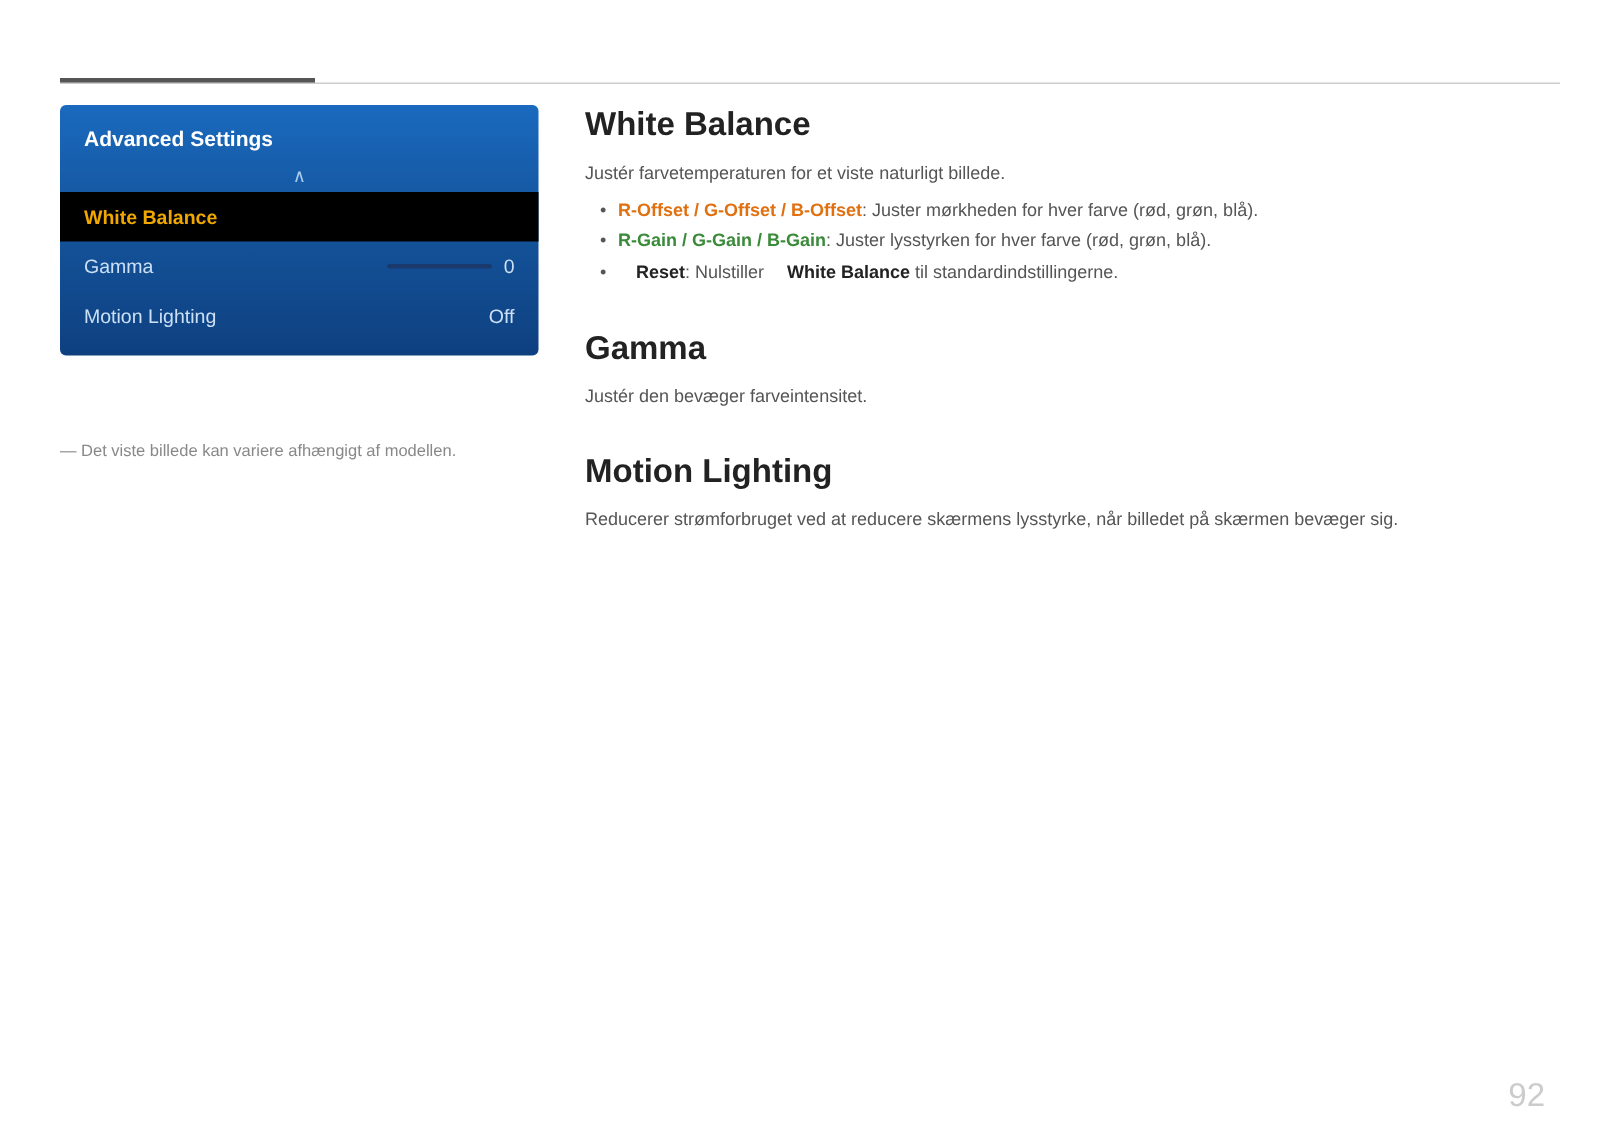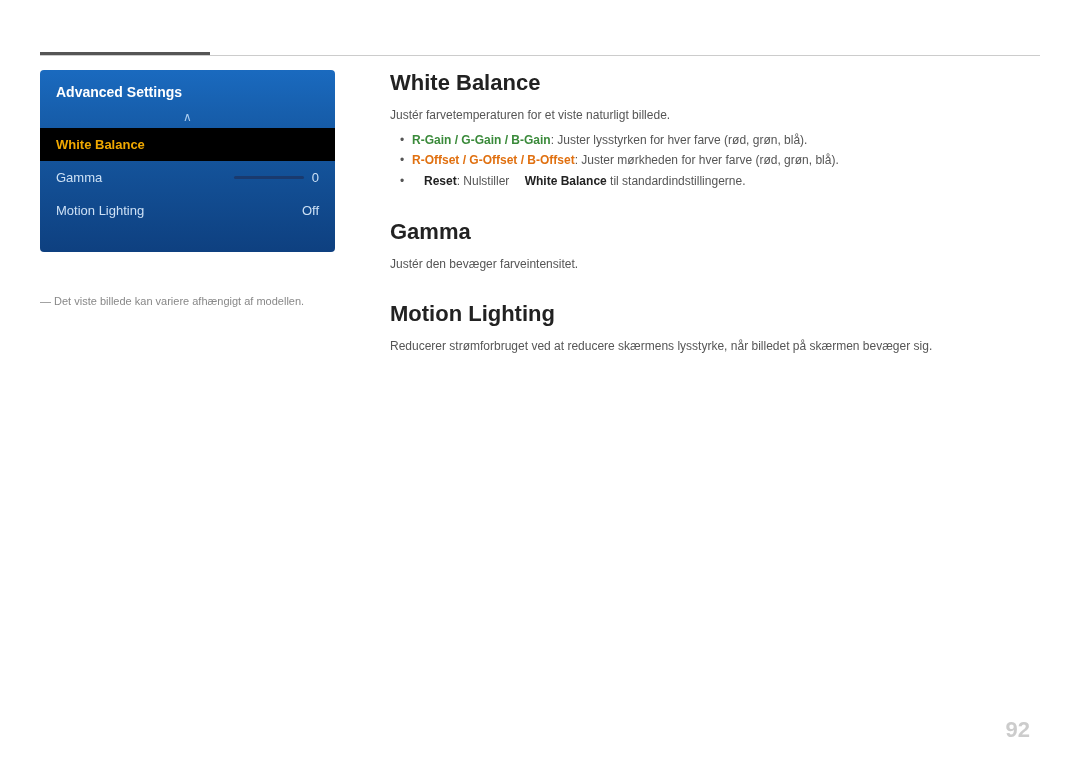--- a/index.html
+++ b/index.html
@@ -28,24 +28,24 @@
       width: 170px;
       height: 4px;
       background: #555555;
     }
 
     
     .sidebar {
       position: absolute;
       top: 70px;
       left: 40px;
-      width: 295px;
+      width: 319px;
       background: linear-gradient(180deg, #1a6abf 0%, #1557a0 40%, #0e4080 100%);
       border-radius: 4px;
-      padding-bottom: 25px;
+      padding-bottom: 10px;
     }
 
     .sidebar-title {
       color: #ffffff;
       font-size: 14px;
       font-weight: bold;
       padding: 14px 16px 10px 16px;
     }
 
     .sidebar-chevron {
@@ -174,21 +174,21 @@
       font-weight: bold;
     }
 
     
     .page-number {
       position: absolute;
       bottom: 20px;
       right: 50px;
       font-size: 22px;
       color: #cccccc;
-      font-weight: 700;
+      font-weight: 400;
       text-align: right;
     }
   </style>
 </head>
 <body>
 
 <div class="top-border-dark"></div>
 <div class="top-border"></div>
 
 <div class="sidebar">
@@ -217,24 +217,24 @@
 
 <div class="sidebar-note">— Det viste billede kan variere afhængigt af modellen.</div>
 
 <div class="main-content">
 
   <div class="section">
     <div class="section-title">White Balance</div>
     <div class="section-desc">Justér farvetemperaturen for et viste naturligt billede.</div>
     <ul class="bullet-list">
       <li>
-        <span class="highlight-green">R-Gain / G-Gain / B-Gain</span><span>: Juster lysstyrken for hver farve (rød, grøn, blå).</span>
+        <span class="highlight-orange">R-Offset / G-Offset / B-Offset</span><span>: Juster mørkheden for hver farve (rød, grøn, blå).</span>
       </li>
       <li>
-        <span class="highlight-orange">R-Offset / G-Offset / B-Offset</span><span>: Juster mørkheden for hver farve (rød, grøn, blå).</span>
+        <span class="highlight-green">R-Gain / G-Gain / B-Gain</span><span>: Juster lysstyrken for hver farve (rød, grøn, blå).</span>
       </li>
       <li>
         <span class="highlight-bold">Reset</span><span>: Nulstiller </span><span class="highlight-bold">White Balance</span><span> til standardindstillingerne.</span>
       </li>
     </ul>
   </div>
 
   <div class="section">
     <div class="section-title">Gamma</div>
     <div class="section-desc">Justér den bevæger farveintensitet.</div>

